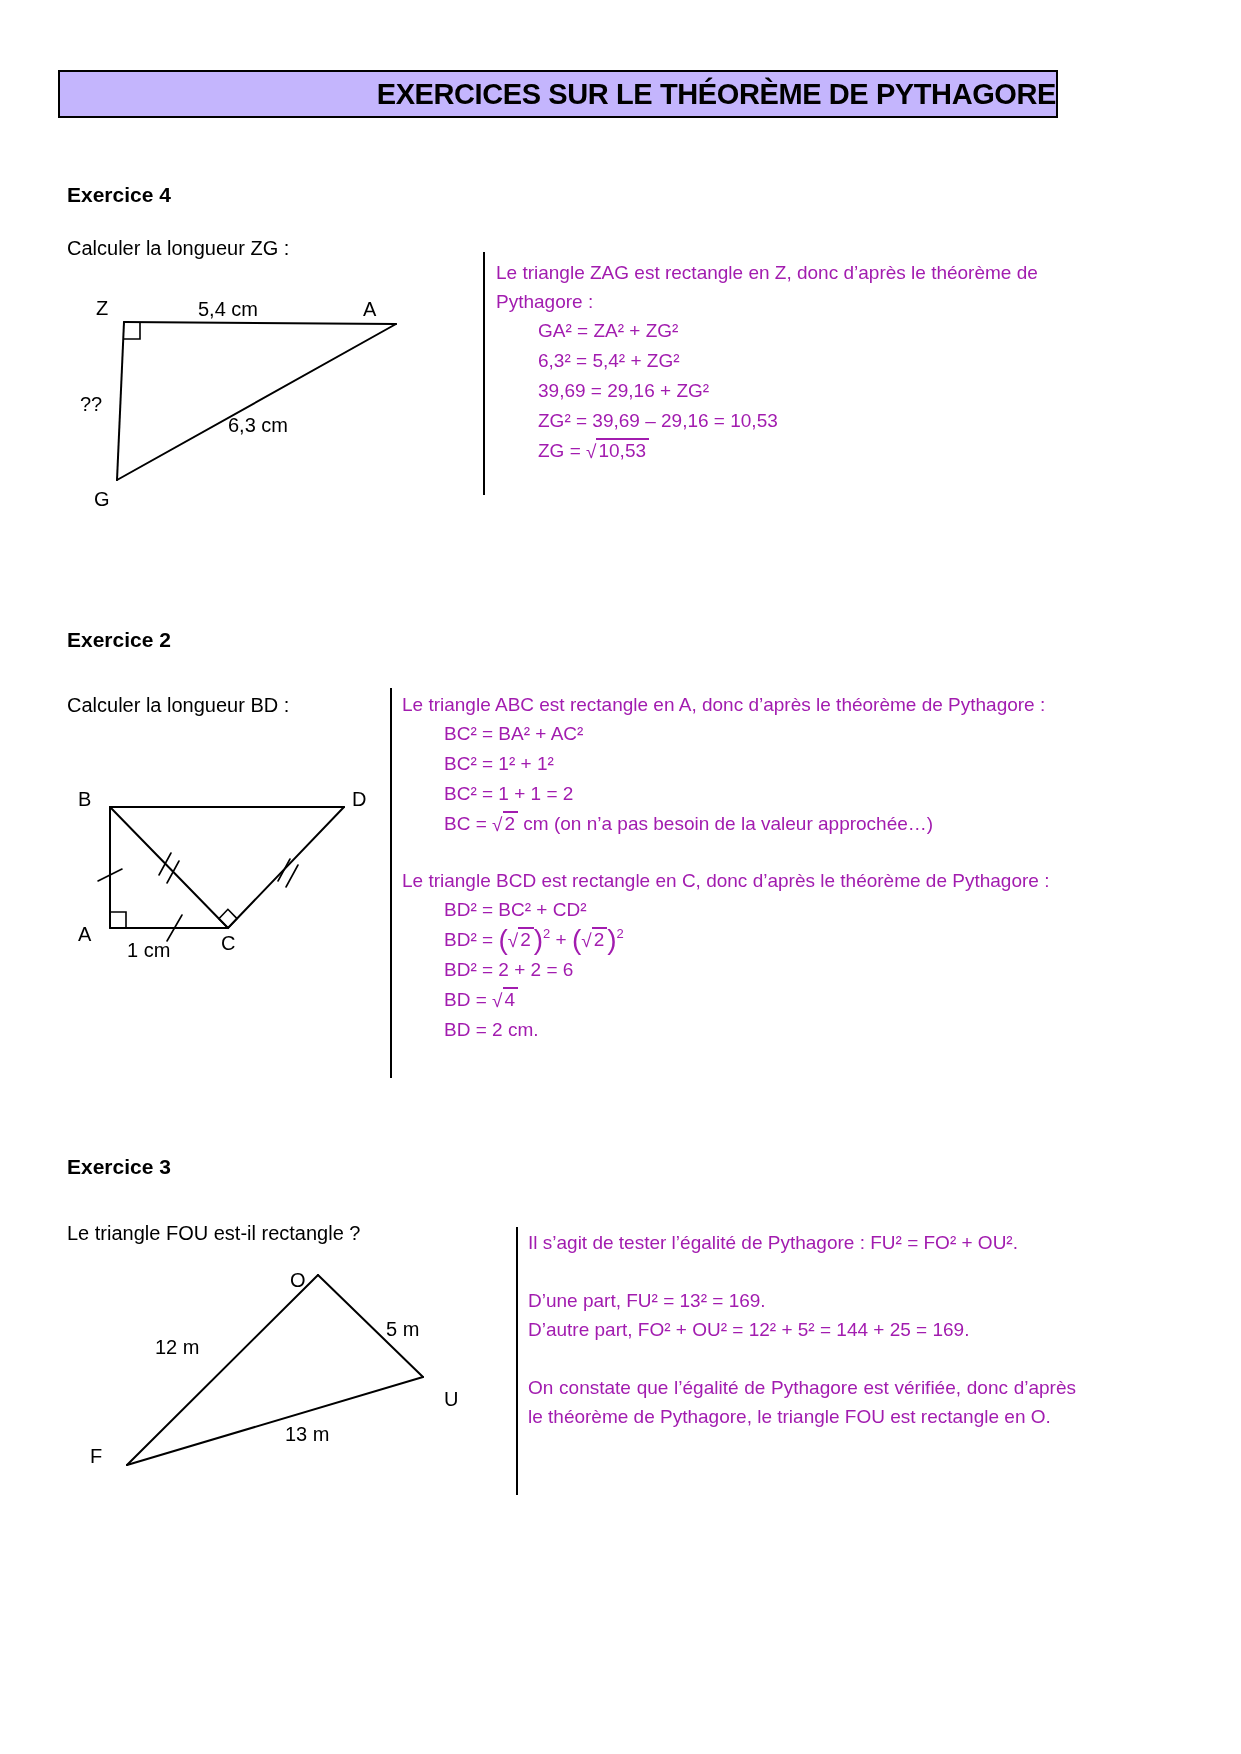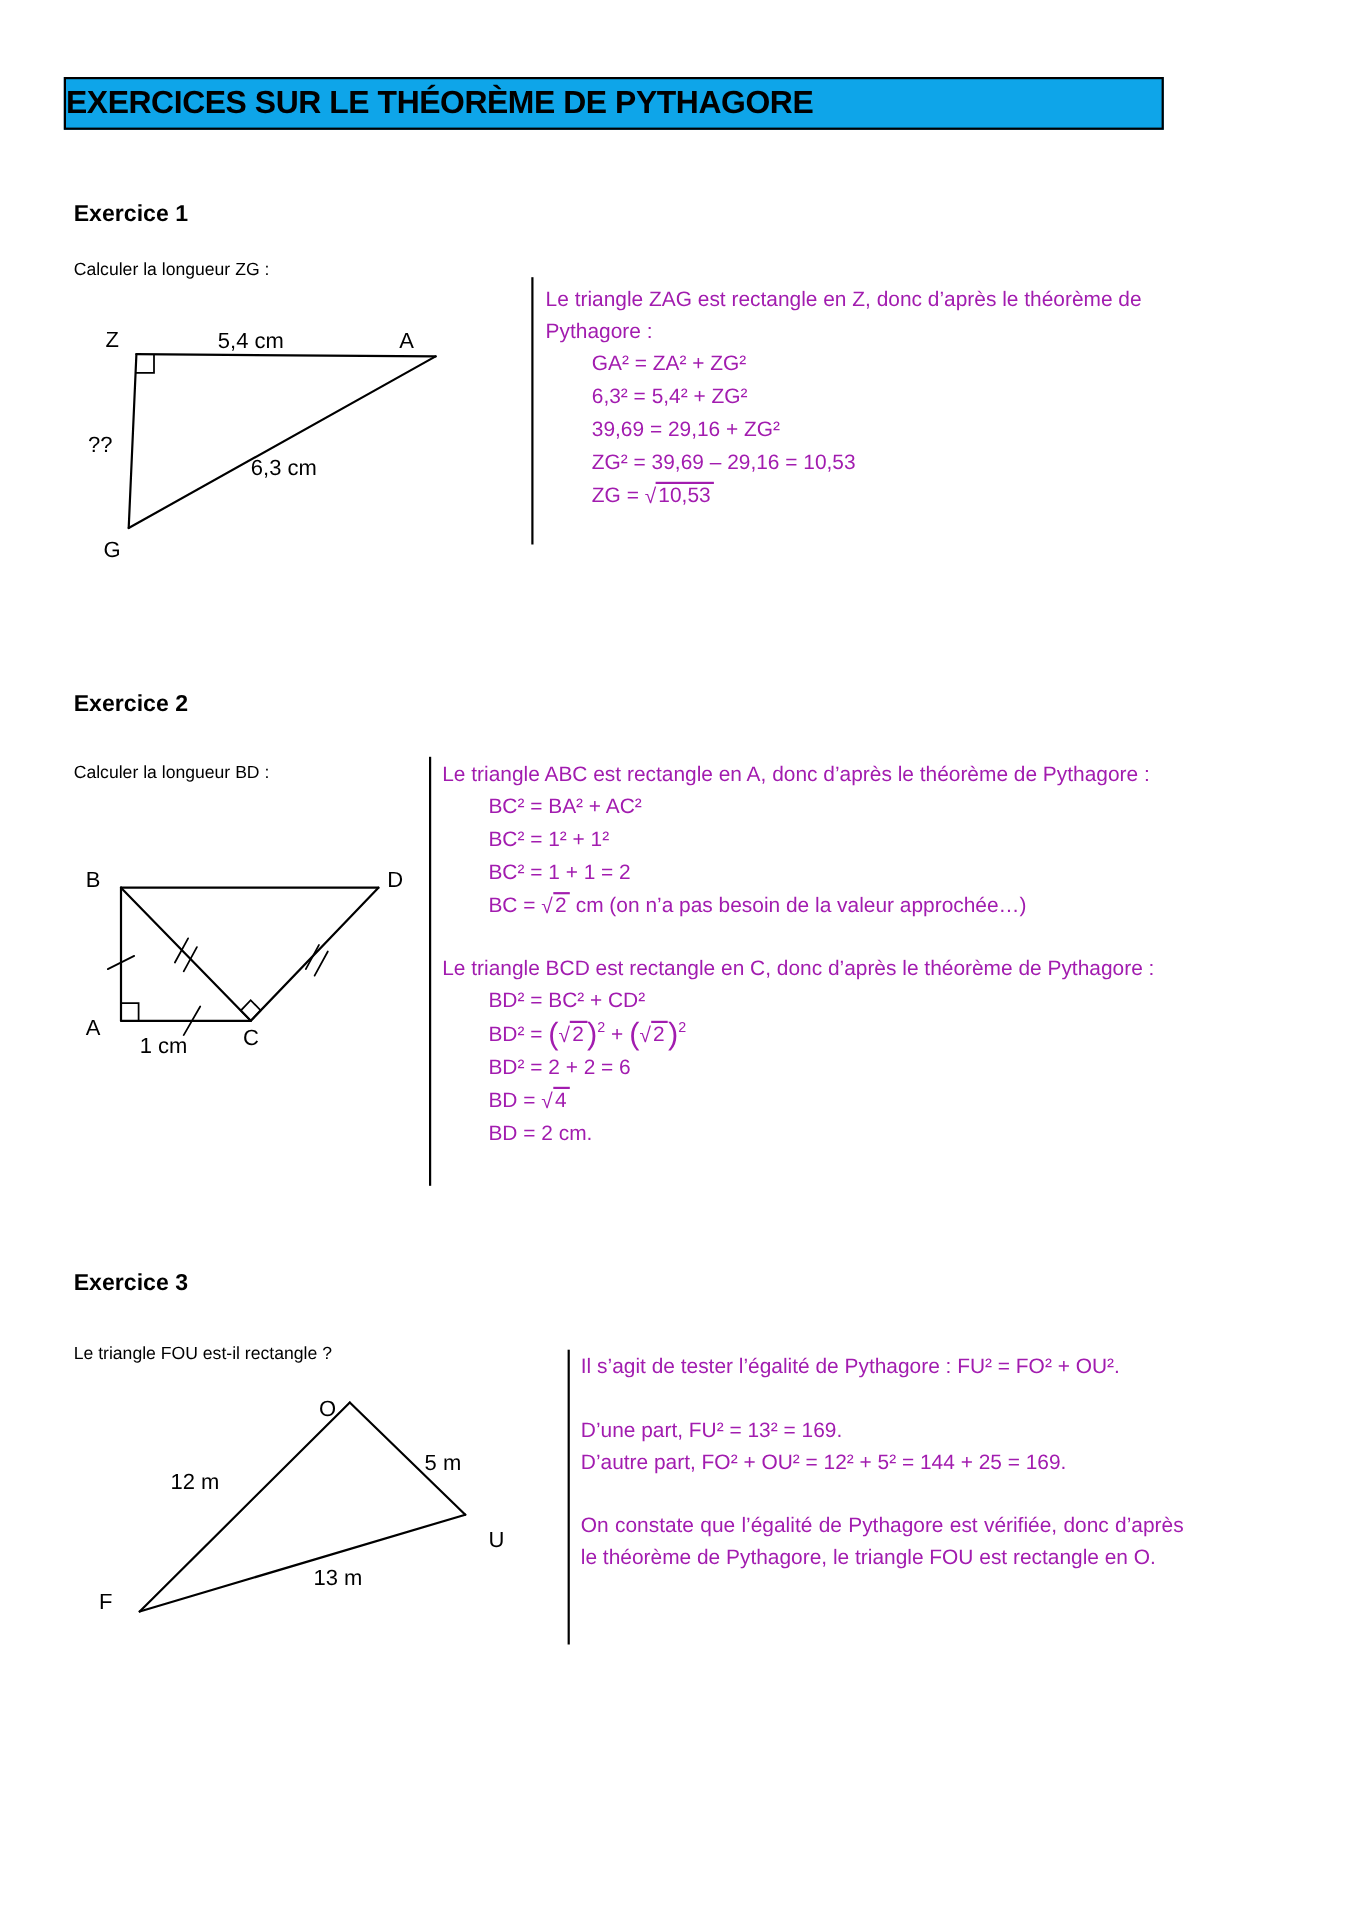--- a/index.html
+++ b/index.html
@@ -2,26 +2,26 @@
 <html lang="fr"><head>
 <meta charset="utf-8">
 <style>
   html, body { margin:0; padding:0; background:#ffffff; }
   .page {
     position:relative; width:1241px; height:1754px; background:#ffffff;
     font-family:"Liberation Sans", sans-serif; color:#000; overflow:hidden;
   }
   .title-bar {
     position:absolute; left:58px; top:70px; width:1000px; height:48px;
-    background:#0ea5e9; border:2px solid #000; box-sizing:border-box;
-    display:flex; align-items:center; justify-content:flex-start;
+    background:#c4b5fd; border:2px solid #000; box-sizing:border-box;
+    display:flex; align-items:center; justify-content:flex-end;
     font-weight:bold; font-size:29px; letter-spacing:-0.4px;
   }
   .ex-heading { position:absolute; margin:0; font-size:21px; font-weight:bold; }
-  .prompt   { position:absolute; margin:0; font-size:16px; }
+  .prompt   { position:absolute; margin:0; font-size:20px; }
   .fig      { position:absolute; }
   .divider  { position:absolute; width:2px; background:#000; }
   .solution { position:absolute; color:#a21caf; font-size:19px; line-height:29px; }
   .solution p { margin:0; }
   .nowrap { white-space:nowrap; }
   .justify { text-align:justify; }
   .steps { margin:0; }
   .step { padding-left:42px; line-height:30px; }
   sup { font-size:13px; vertical-align:8px; line-height:0; }
   .sqrt-sign { display:inline-block; transform:translateY(1px); }
@@ -34,21 +34,21 @@
 </style>
 </head>
 <body>
 
 <div class="page">
 
   <div class="title-bar">
     <span>EXERCICES SUR LE THÉORÈME DE PYTHAGORE</span>
   </div>
 
-  <h2 class="ex-heading" style="left:67px; top:183px;">Exercice 1</h2>
+  <h2 class="ex-heading" style="left:67px; top:183px;">Exercice 4</h2>
   <p class="prompt" style="left:67px; top:237px;">Calculer la longueur ZG :</p>
 
   <svg class="fig" style="left:70px; top:283px;" width="360" height="240" viewBox="0 0 360 240">
     <path d="M54 39 L326 41"></path>
     <path d="M54 39 L47 197"></path>
     <path d="M326 41 L47 197"></path>
     <path class="thin" d="M54 56 L70 56 L70 40"></path>
     <text x="26" y="32">Z</text>
     <text x="128" y="33">5,4 cm</text>
     <text x="293" y="33">A</text>

